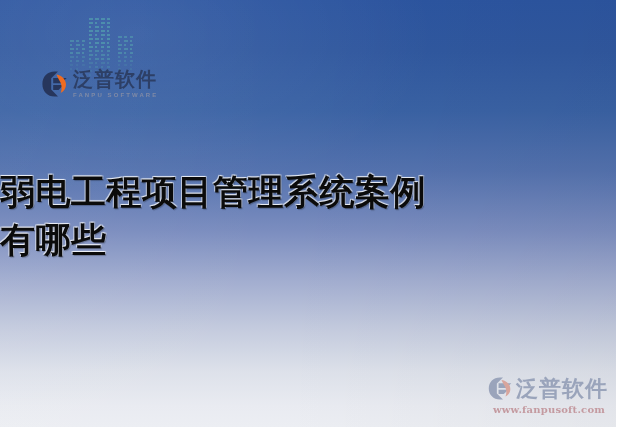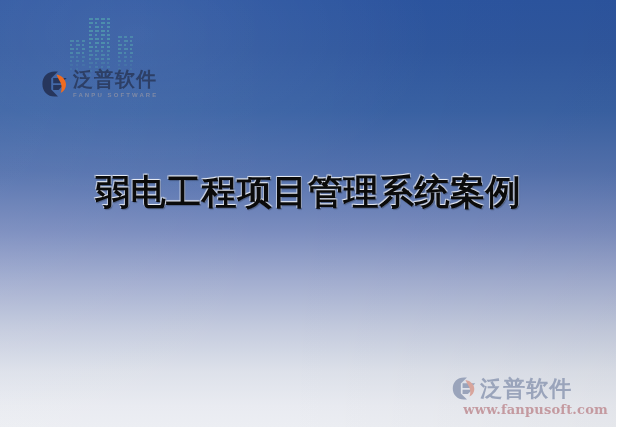--- a/index.html
+++ b/index.html
@@ -89,21 +89,21 @@
     font-weight: bold;
     margin-top: 1px;
   }
 
   
   .headline {
     position: absolute;
     left: 0;
     right: 0;
     top: 168px;
-    text-align: center;
+    text-align: left;
     z-index: 5;
     font-family: "DejaVu Sans", "Liberation Sans", sans-serif;
     font-weight: bold;
     font-size: 35px;
     line-height: 48px;
     color: #0b0b0b;
     letter-spacing: 0.5px;
     text-shadow:
       -1px -1px 0 rgba(255,255,255,0.55),
        1px -1px 0 rgba(255,255,255,0.35),
@@ -135,27 +135,27 @@
     font-family: "DejaVu Sans", "Liberation Sans", sans-serif;
     font-size: 22px;
     font-weight: bold;
     line-height: 23px;
     letter-spacing: 1px;
     color: #9aa4bb;
     margin-left: 2px;
   }
   .watermark .url {
     font-family: "DejaVu Serif", "Liberation Serif", serif;
-    font-size: 13px;
+    font-size: 10px;
     font-weight: bold;
     line-height: 15px;
     letter-spacing: 0.2px;
     color: #c49aa0;
     margin-top: 1px;
-    margin-left: 12px;
+    margin-left: 6px;
   }
 </style>
 </head>
 <body>
 
 <div id="slide">
 
   <div class="digital-city">
     <svg viewBox="0 0 92 74" width="92" height="74" xmlns="http://www.w3.org/2000/svg">
       <g fill="#4fb5ad">
@@ -308,20 +308,21 @@
       </svg>
     </span>
     <span class="wordmark">
       <span class="cn">泛普软件</span>
       <span class="en">FANPU SOFTWARE</span>
     </span>
   </div>
 
   <div class="headline">
     <span class="line">弱电工程项目管理系统案例</span>
+    <span class="line">有哪些</span>
   </div>
 
   <div class="watermark">
     <span class="row">
       <span class="mark">
         <svg viewBox="0 0 28 26" width="27" height="25" xmlns="http://www.w3.org/2000/svg">
           <path d="M13.4 1.6 C6.6 1.6 1.8 6.4 1.8 13.0 C1.8 19.6 6.6 24.4 13.4 24.4
                    L16.6 24.4 L10.2 18.2 L10.2 7.8 L16.6 1.6 Z" fill="#9aa4bb"></path>
           <path d="M12.0 7.6 L25.2 7.6 L20.4 12.4 L12.0 12.4 Z" fill="#9aa4bb"></path>
           <path d="M12.0 14.2 L22.2 14.2 L17.4 18.8 L12.0 18.8 Z" fill="#9aa4bb"></path>

